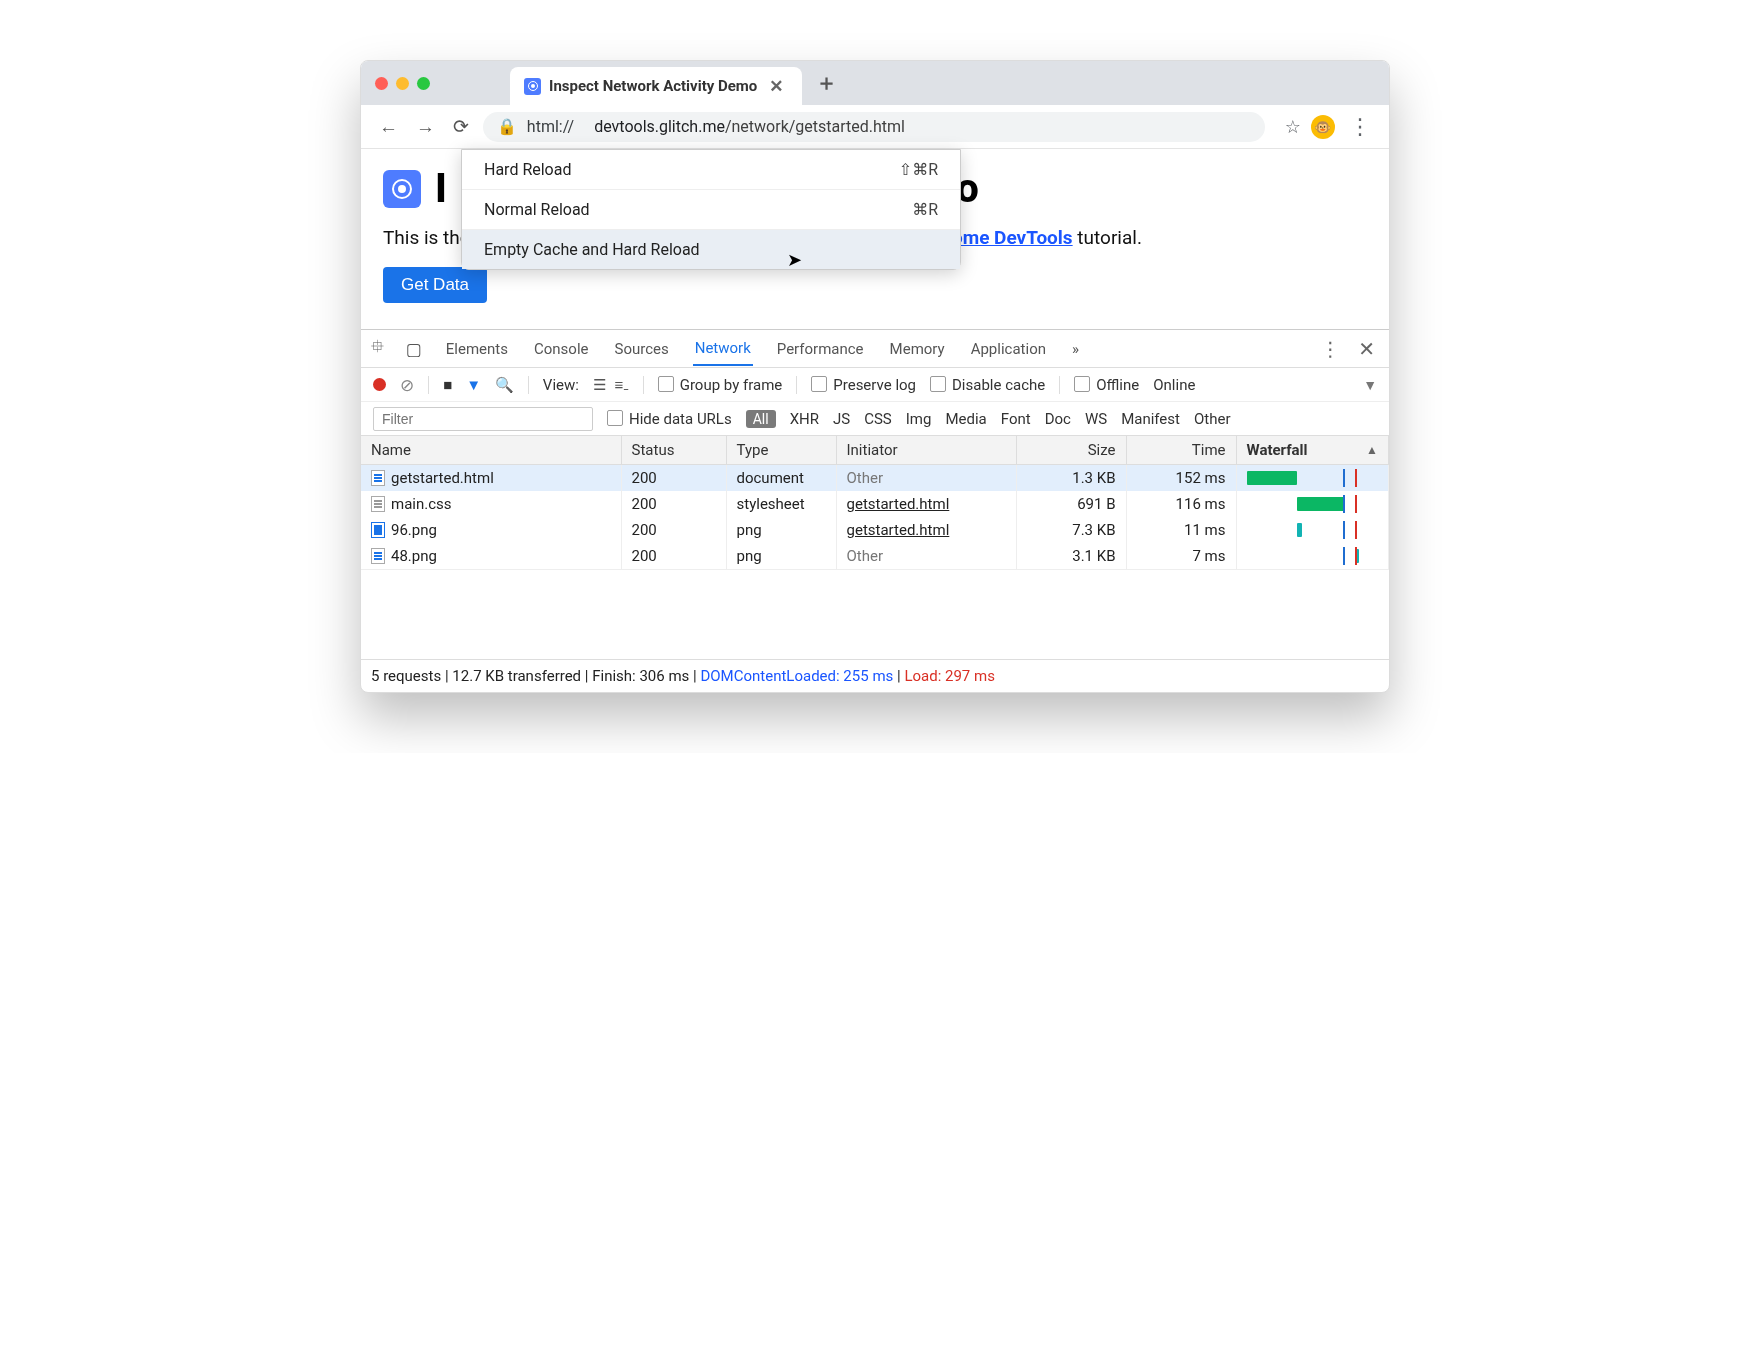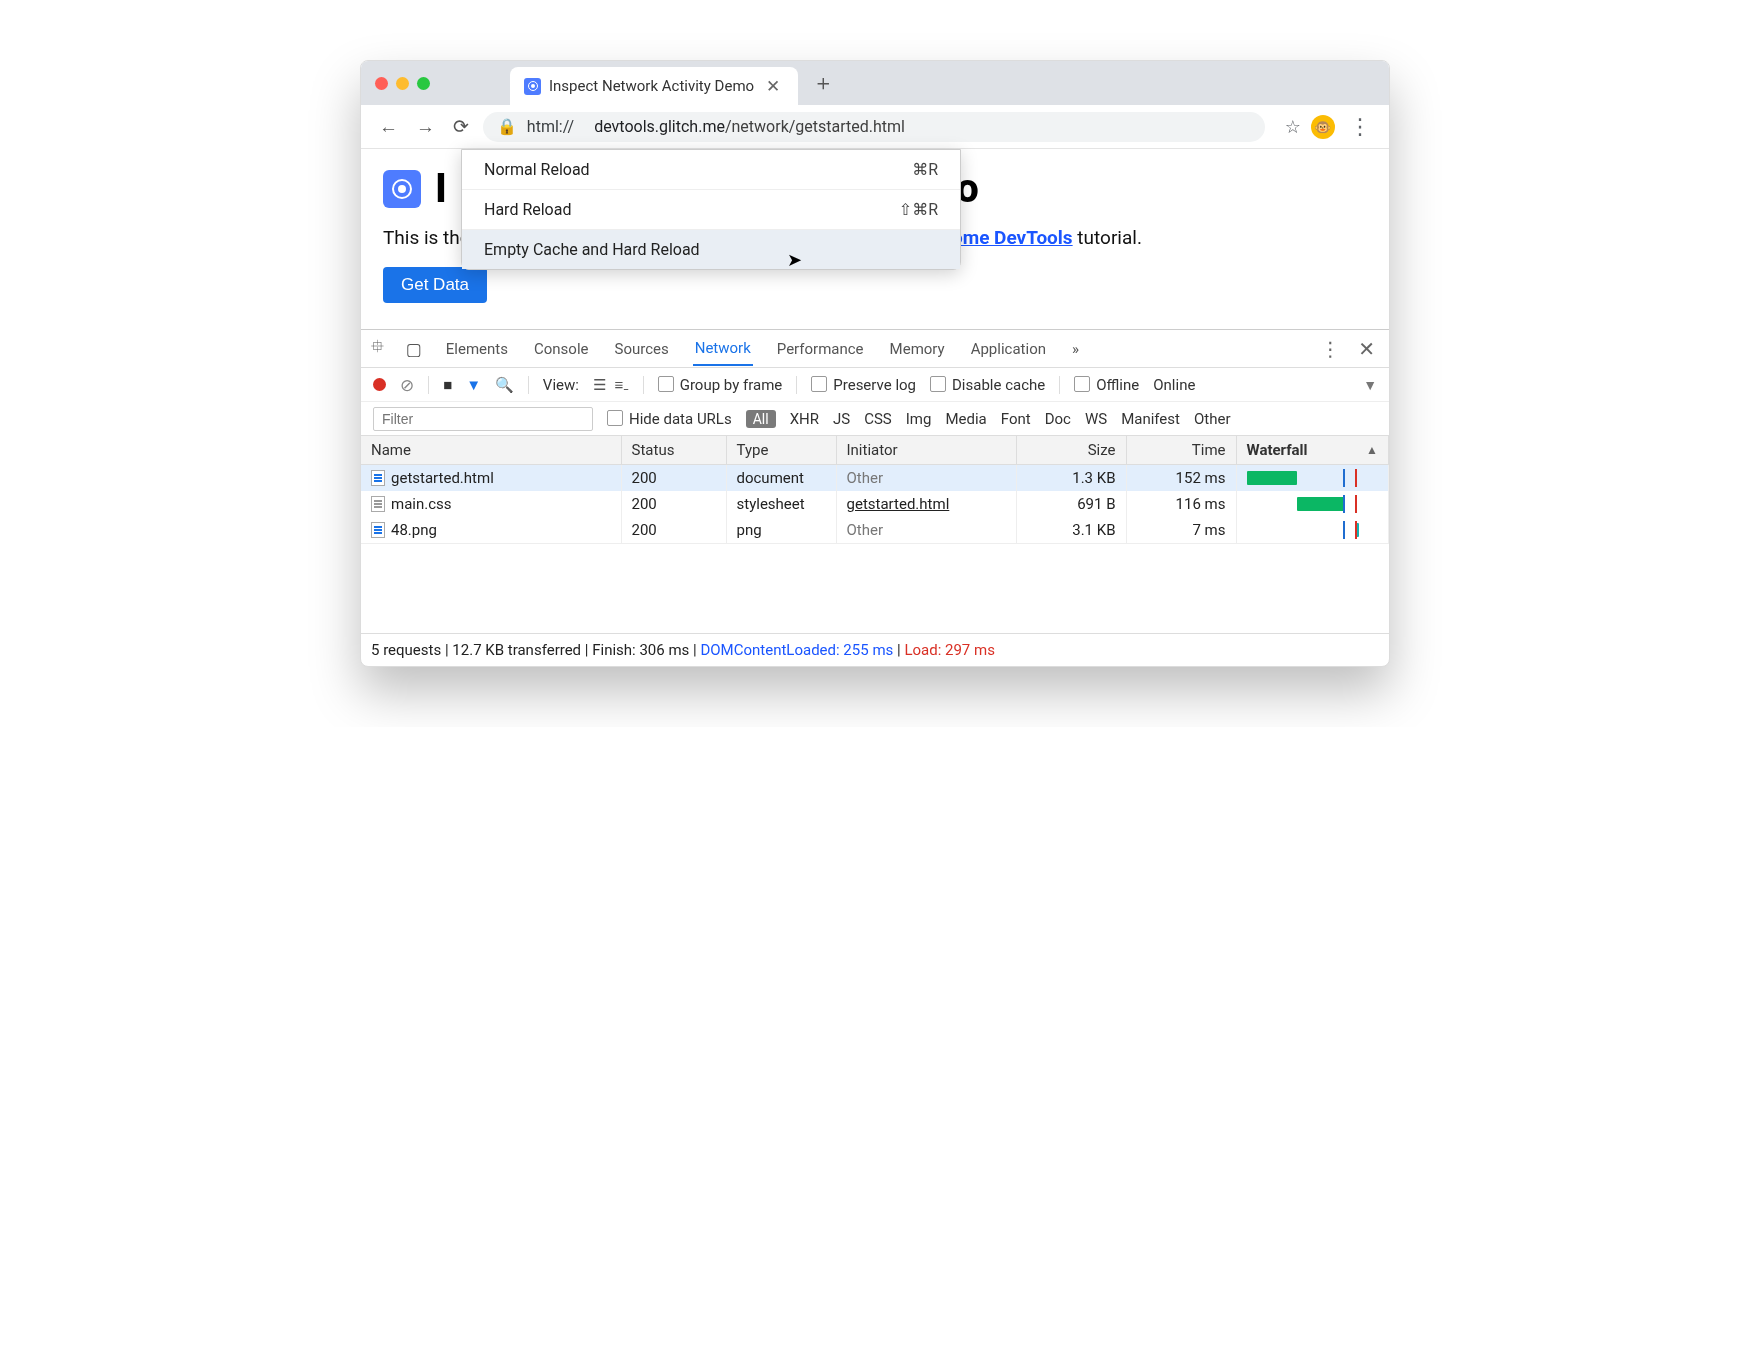--- a/index.html
+++ b/index.html
@@ -19,20 +19,21 @@
     background: #fff;
   }
 
   
   .titlebar {
     height: 44px;
     background: #dee1e6;
     display: flex;
     align-items: center;
     padding-left: 14px;
+    font-weight: bold;
   }
   .traffic { display:flex; gap:8px; margin-right:80px; }
   .dot { width:13px; height:13px; border-radius:50%; }
   .dot.red { background:#ff5f57; }
   .dot.yellow { background:#febc2e; }
   .dot.green { background:#28c840; }
   .tab {
     display:flex; align-items:center; gap:8px;
     background:#fff;
     height:38px;
@@ -226,26 +227,26 @@
     <span class="star">☆</span>
     <span class="avatar">🐵</span>
     <span class="menu-dots">⋮</span>
   </div>
 
   <div class="page">
 
     
     <div class="ctx">
       <div class="ctx-item">
+        <span>Hard Reload</span>
+        <span class="ctx-short">⇧⌘R</span>
+      </div>
+      <div class="ctx-item">
         <span>Normal Reload</span>
         <span class="ctx-short">⌘R</span>
-      </div>
-      <div class="ctx-item">
-        <span>Hard Reload</span>
-        <span class="ctx-short">⇧⌘R</span>
       </div>
       <div class="ctx-item hover">
         <span>Empty Cache and Hard Reload</span>
         <span class="ctx-short"></span>
       </div>
     </div>
     <span class="cursor">➤</span>
 
     <h1 class="page-title">
       <span class="page-logo">
@@ -376,20 +377,35 @@
     <td class="right">116 ms</td>
     <td>
       <div class="wf">
         <span class="bar green" style="left:50px;width:48px"></span>
         <span class="vline blue" style="left:96px"></span>
         <span class="vline red" style="left:108px"></span>
       </div>
     </td>
             </tr>
             <tr>
+    <td><span class="fileicon img"></span>96.png</td>
+    <td>200</td>
+    <td>png</td>
+    <td><span class="initlink">getstarted.html</span></td>
+    <td class="right">7.3 KB</td>
+    <td class="right">11 ms</td>
+    <td>
+      <div class="wf">
+        <span class="bar teal" style="left:50px;width:5px"></span>
+        <span class="vline blue" style="left:96px"></span>
+        <span class="vline red" style="left:108px"></span>
+      </div>
+    </td>
+            </tr>
+            <tr>
     <td><span class="fileicon doc"></span>48.png</td>
     <td>200</td>
     <td>png</td>
     <td><span class="initother">Other</span></td>
     <td class="right">3.1 KB</td>
     <td class="right">7 ms</td>
     <td>
       <div class="wf">
         <span class="bar teal" style="left:108px;width:4px"></span>
         <span class="vline blue" style="left:96px"></span>

